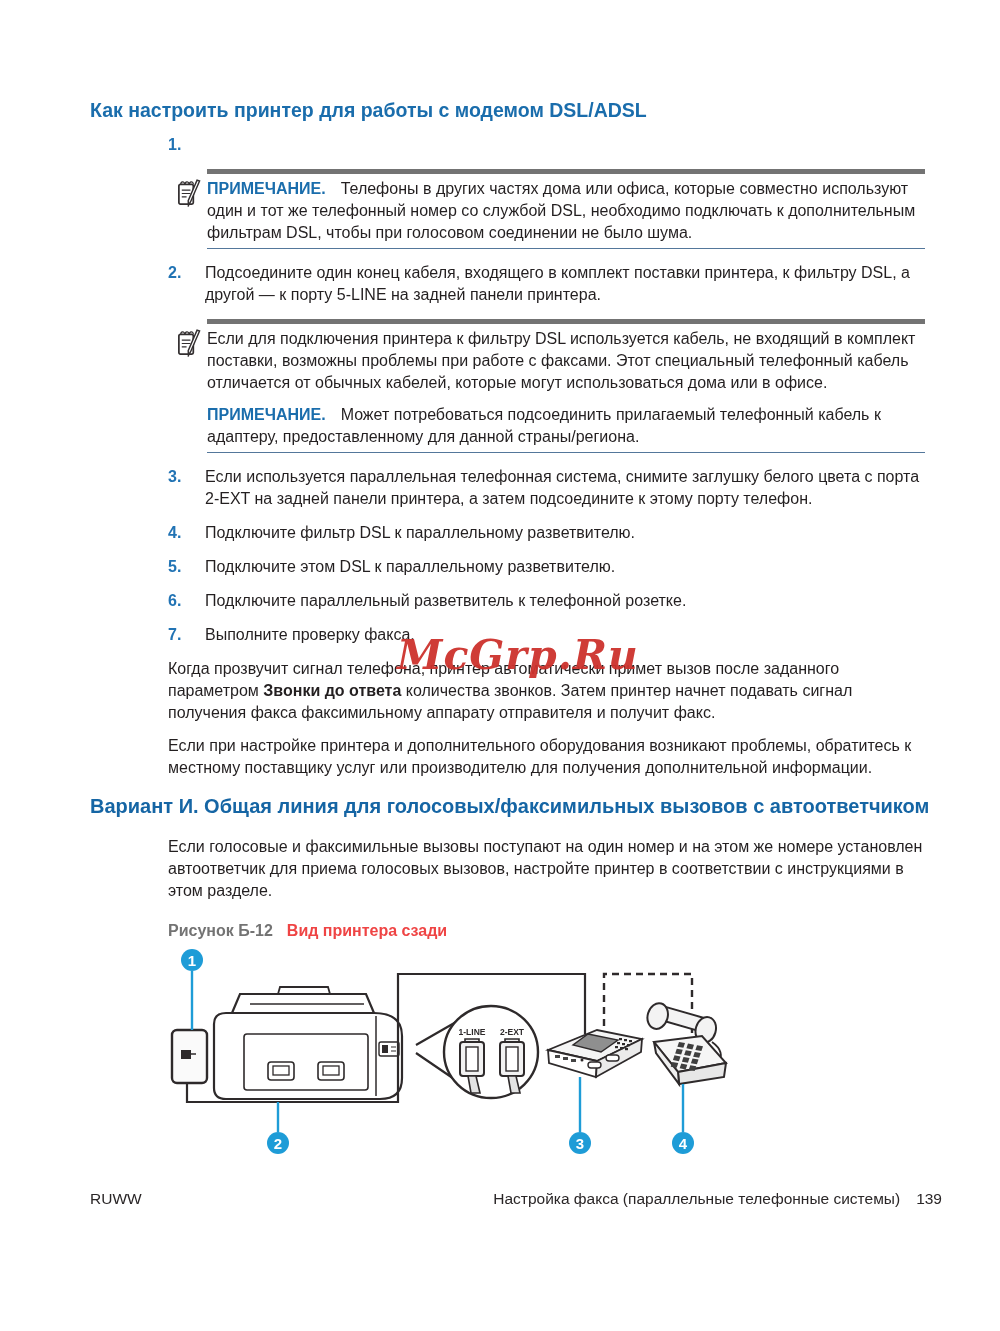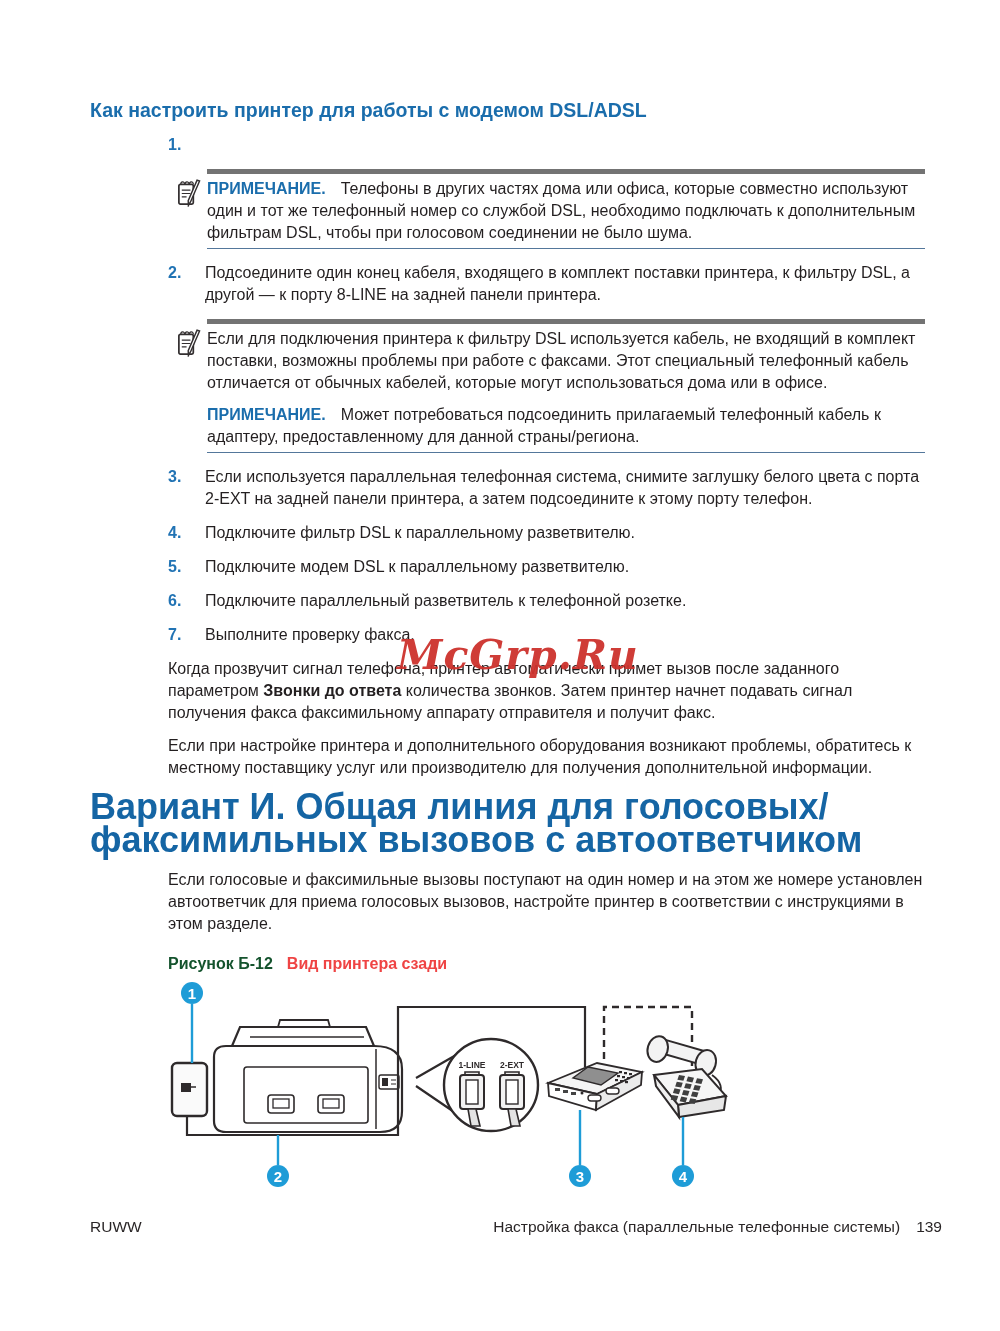--- a/index.html
+++ b/index.html
@@ -3,46 +3,46 @@
 <meta charset="utf-8">
 <style>
   html,body{margin:0;padding:0;background:#ffffff;}
   .page{
     position:relative; width:1000px; height:1331px; box-sizing:border-box;
     padding:98px 75px 0 90px; overflow:hidden;
     font-family:"Liberation Sans", sans-serif;
     font-size:16px; line-height:22px; color:#231f20; background:#ffffff;
   }
   h2.sub{font-size:19.5px; line-height:24px; font-weight:bold; color:#1a6dac; margin:0 0 12px 0;}
-  h1.sect{font-size:36px; line-height:33px; font-weight:bold; color:#1565a4; margin:10px 0 13px 0; width:870px;}
+  h1.sect{font-size:20px; line-height:33px; font-weight:bold; color:#1565a4; margin:10px 0 13px 0; width:870px;}
   .step{display:flex; margin:0 0 12px 78px; width:757px;}
   .step .num{flex:0 0 37px; color:#2173b4; font-weight:bold;}
   .note{
     position:relative; margin:13px 0 13px 117px; width:718px;
     border-top:5px solid #737373; border-bottom:1px solid #54779b;
     padding:4px 0 4px 0;
   }
   .note-ico{position:absolute; left:-31px; top:4px; width:25px; height:29px;}
   .note-label{color:#1a6dac; font-weight:bold; margin-right:15px;}
   .note p{margin:0;}
   .note p + p{margin-top:10px;}
   .para{margin:0 0 11px 78px; width:757px;}
   .para b{font-weight:bold;}
   .caption{margin:18px 0 4px 78px;}
-  .cap-label{color:#14532d; font-weight:bold; margin-right:14px;}
+  .cap-label{color:#737373; font-weight:bold; margin-right:14px;}
   .cap-title{font-weight:bold; color:#ef4444;}
   .diagram{display:block; margin-left:70px;}
   .watermark{
     position:absolute; left:397px; top:631px;
     font-family:"DejaVu Serif", serif; font-style:italic; font-weight:bold;
     font-size:41px; line-height:49px; color:#cd322d; opacity:.95; letter-spacing:1px;
     pointer-events:none;
   }
   .footer{
-    position:absolute; left:90px; right:58px; top:1216px;
+    position:absolute; left:90px; right:58px; top:1188px;
     display:flex; justify-content:space-between; align-items:baseline;
     font-size:15.5px; color:#2a2627;text-align:center;
   }
   .pagenum{margin-left:16px;}
 </style>
 </head>
 <body>
 
 <div class="page">
 
@@ -61,21 +61,21 @@
         <path d="M24.5,3 l-9.2,21.3 l-2.4,4.2 l-0.2,-5 l9.2,-21.3 z" fill="#ffffff" stroke="#332f30" stroke-width="1.5"></path>
       </svg>
     </span>
     <p>
       <span class="note-label">ПРИМЕЧАНИЕ.</span><span>Телефоны в других частях дома или офиса, которые совместно используют один и тот же телефонный номер со службой DSL, необходимо подключать к дополнительным фильтрам DSL, чтобы при голосовом соединении не было шума.</span>
     </p>
   </div>
 
   <div class="step">
     <span class="num">2.</span>
-    <span class="stext">Подсоедините один конец кабеля, входящего в комплект поставки принтера, к фильтру DSL, а другой — к порту 8-LINE на задней панели принтера.</span>
+    <span class="stext">Подсоедините один конец кабеля, входящего в комплект поставки принтера, к фильтру DSL, а другой — к порту 5-LINE на задней панели принтера.</span>
   </div>
 
   <div class="note">
     <span class="note-ico">
       <svg viewBox="0 0 26 30" width="25" height="29">
         <rect x="3" y="6.5" width="15" height="20.5" rx="1.5" fill="#ffffff" stroke="#332f30" stroke-width="1.8"></rect>
         <path d="M5,6.5 a2,2.4 0 1 1 4,-0.4 M9.5,6.5 a2,2.4 0 1 1 4,-0.4 M14,6.5 a2,2.4 0 1 1 4,-0.4" fill="none" stroke="#332f30" stroke-width="1.3"></path>
         <path d="M6,12.5 h9 M6,16 h9 M6,19.5 h5" stroke="#332f30" stroke-width="1.2"></path>
         <path d="M24.5,3 l-9.2,21.3 l-2.4,4.2 l-0.2,-5 l9.2,-21.3 z" fill="#ffffff" stroke="#332f30" stroke-width="1.5"></path>
       </svg>
@@ -89,21 +89,21 @@
   <div class="step">
     <span class="num">3.</span>
     <span class="stext">Если используется параллельная телефонная система, снимите заглушку белого цвета с порта 2-EXT на задней панели принтера, а затем подсоедините к этому порту телефон.</span>
   </div>
   <div class="step">
     <span class="num">4.</span>
     <span class="stext">Подключите фильтр DSL к параллельному разветвителю.</span>
   </div>
   <div class="step">
     <span class="num">5.</span>
-    <span class="stext">Подключите модем DSL к параллельному разветвителю.</span>
+    <span class="stext">Подключите этом DSL к параллельному разветвителю.</span>
   </div>
   <div class="step">
     <span class="num">6.</span>
     <span class="stext">Подключите параллельный разветвитель к телефонной розетке.</span>
   </div>
   <div class="step">
     <span class="num">7.</span>
     <span class="stext">Выполните проверку факса.</span>
   </div>
 

